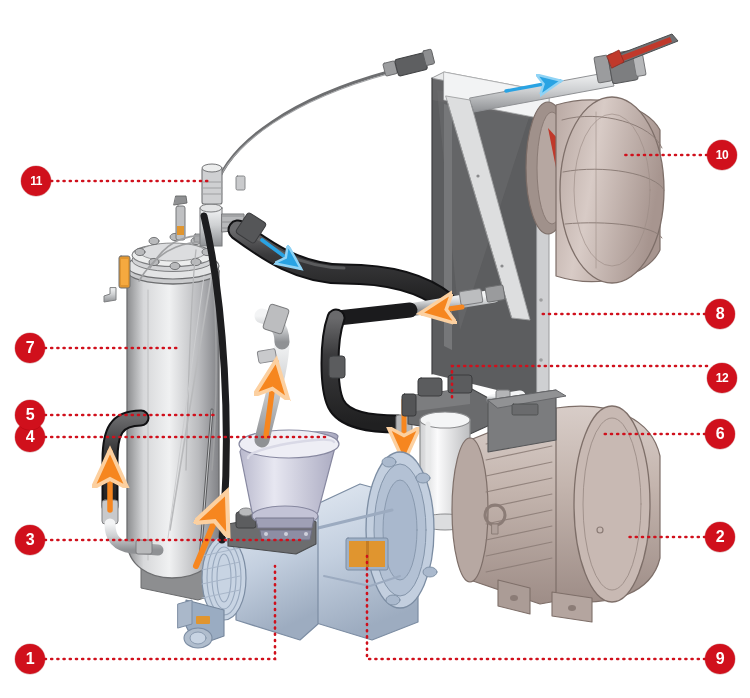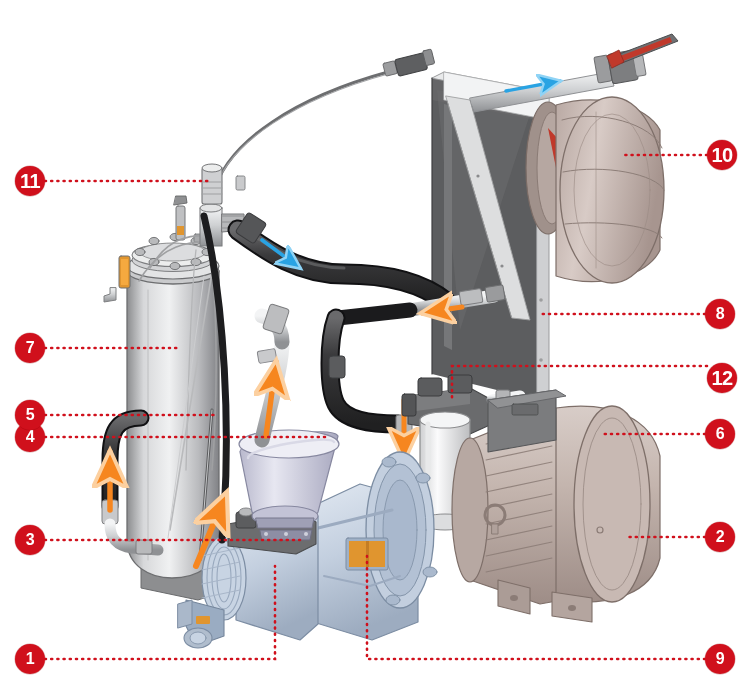--- a/index.html
+++ b/index.html
@@ -5,21 +5,21 @@
 <style>
   html,body{margin:0;padding:0;background:#ffffff;}
   body{font-family:"Liberation Sans","DejaVu Sans",sans-serif;}
   #stage{position:relative;width:750px;height:698px;background:#ffffff;overflow:hidden;}
   #art{position:absolute;left:0;top:0;width:750px;height:698px;}
   .callout{position:absolute;width:30px;height:30px;border-radius:50%;
     background:#d0101c;color:#ffffff;font-weight:bold;font-size:16px;
     display:flex;align-items:center;justify-content:center;
     line-height:1;letter-spacing:-0.5px;z-index:40;
     box-shadow:0 0 0 0.5px rgba(150,0,10,.35);}
-  .callout.c2digit{font-size:20px;}
+  .callout.c2digit{font-size:12px;}
   #leaders{position:absolute;left:0;top:0;width:750px;height:698px;z-index:30;pointer-events:none;}
 </style>
 </head>
 <body>
 
 <div id="stage">
 
   <svg id="art" viewBox="0 0 750 698">
     <defs>
       <linearGradient id="tankG" x1="0" y1="0" x2="1" y2="0">
@@ -362,17 +362,17 @@
       <div class="callout" style="left: 15px; top: 644px; background: rgb(208, 16, 28);">1</div>
       <div class="callout" style="left: 705px; top: 522px; background: rgb(208, 16, 28);">2</div>
       <div class="callout" style="left: 15px; top: 525px; background: rgb(208, 16, 28);">3</div>
       <div class="callout" style="left: 15px; top: 422px; background: rgb(208, 16, 28);">4</div>
       <div class="callout" style="left: 15px; top: 400px; background: rgb(208, 16, 28);">5</div>
       <div class="callout" style="left: 705px; top: 419px; background: rgb(208, 16, 28);">6</div>
       <div class="callout" style="left: 15px; top: 333px; background: rgb(208, 16, 28);">7</div>
       <div class="callout" style="left: 705px; top: 299px; background: rgb(208, 16, 28);">8</div>
       <div class="callout" style="left: 705px; top: 644px; background: rgb(208, 16, 28);">9</div>
       <div class="callout c2digit" style="left: 707px; top: 140px; background: rgb(208, 16, 28);">10</div>
-      <div class="callout c2digit" style="left: 15px; top: 166px; background: rgb(208, 16, 28);">11</div>
+      <div class="callout c2digit" style="left: 21px; top: 166px; background: rgb(208, 16, 28);">11</div>
       <div class="callout c2digit" style="left: 707px; top: 351px; background: rgb(208, 16, 28); margin-top: 12px;">12</div>
     </div>
 
 </div>
 
 </body></html>

